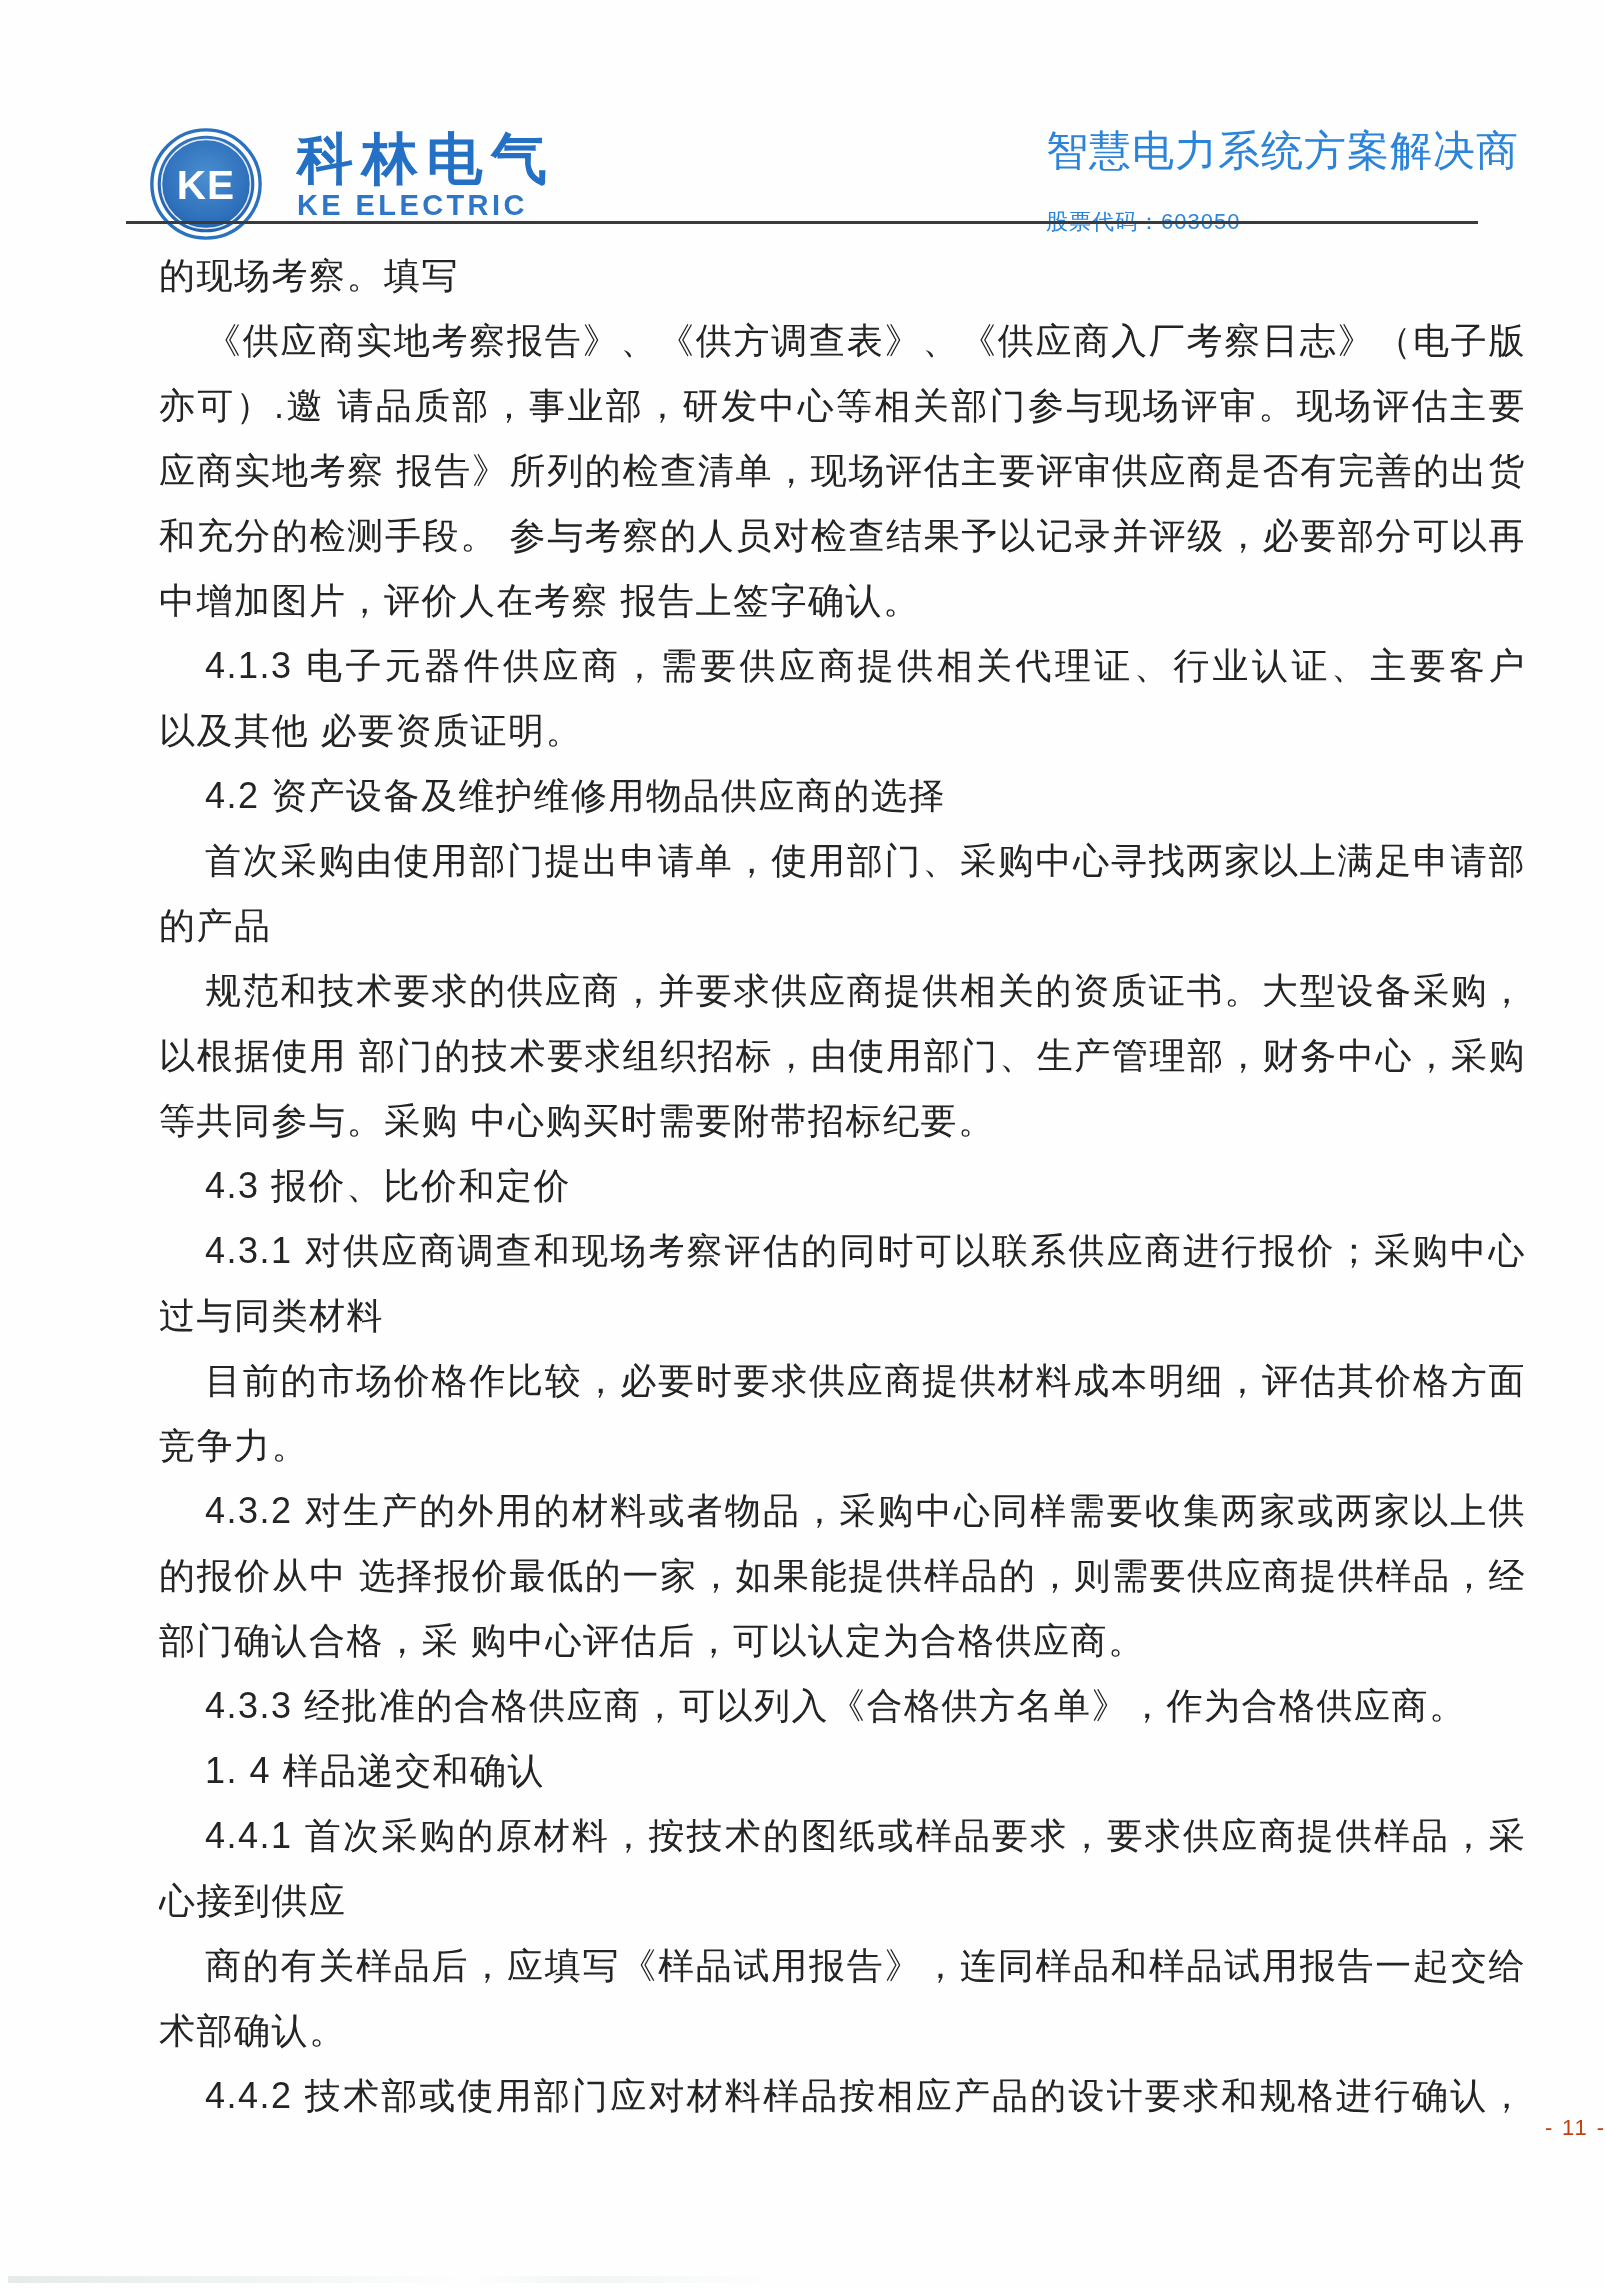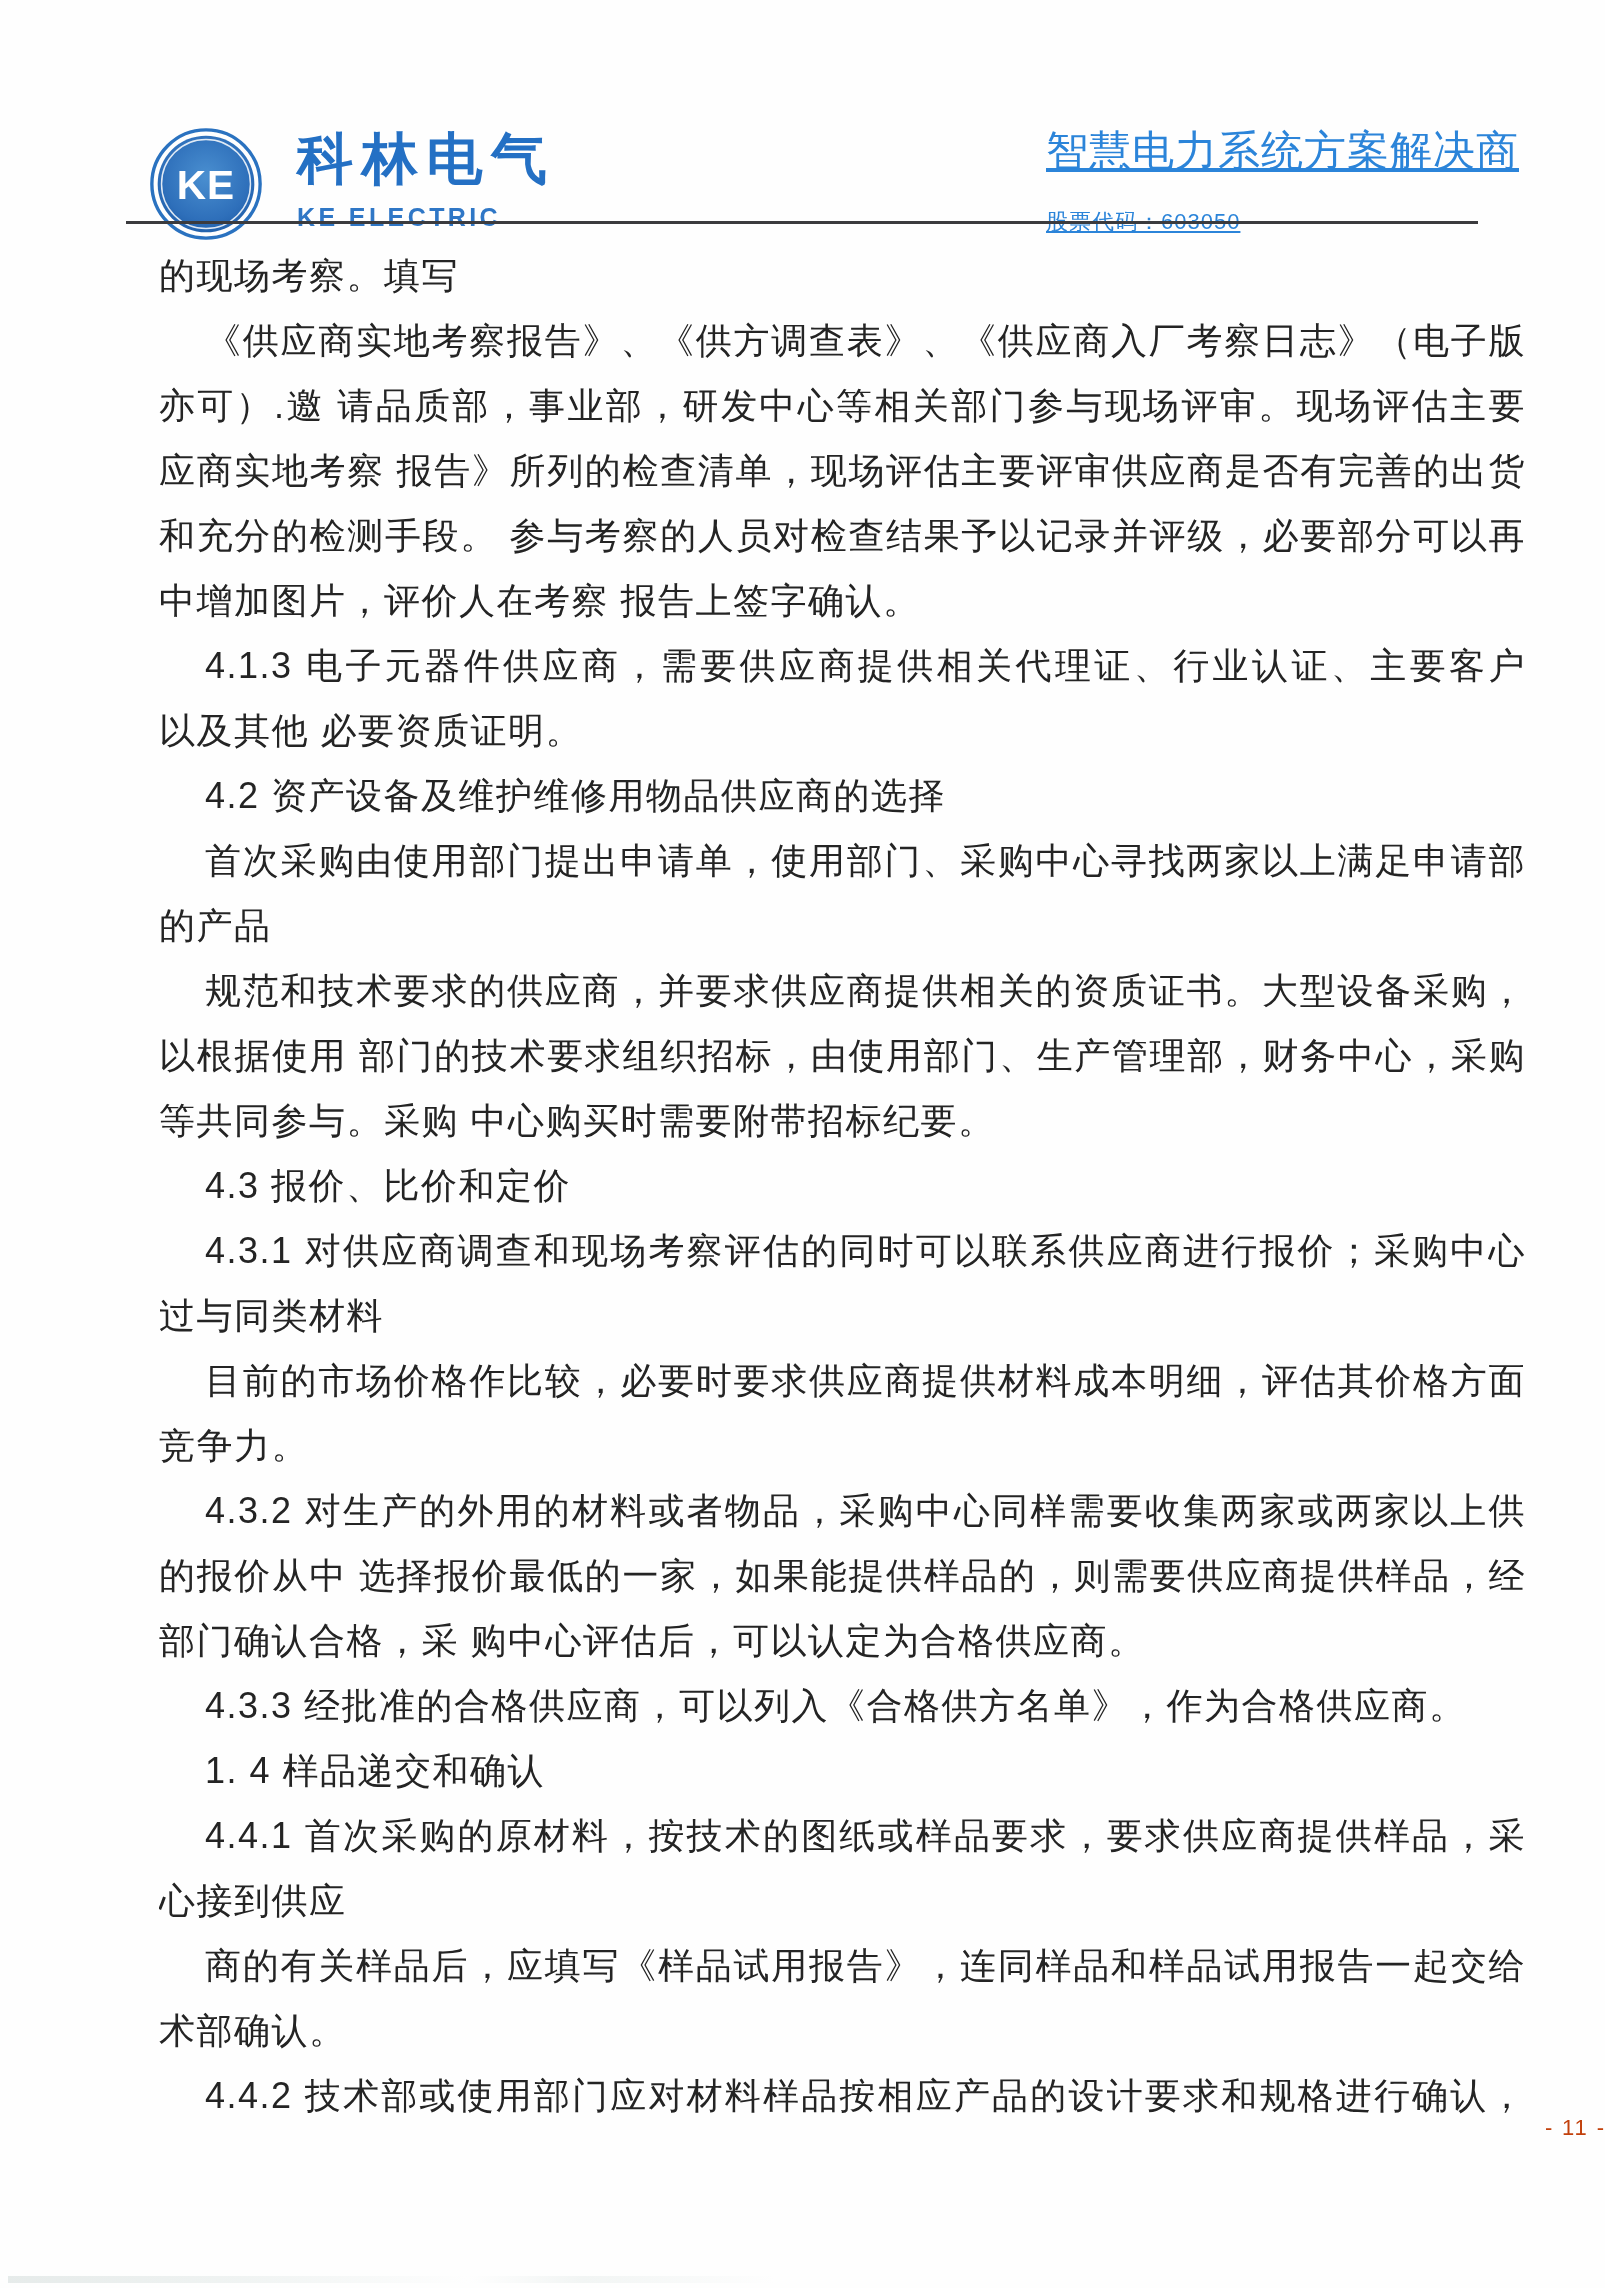--- a/index.html
+++ b/index.html
@@ -7,22 +7,22 @@
     position:relative;
     width:1606px;height:2288px;
     background:#fefefe;
     font-family:"Liberation Sans", sans-serif;
     overflow:hidden;
   }
   
   .logo{position:absolute;left:148px;top:126px;width:116px;height:116px;}
   .brand-block{position:absolute;left:297px;top:130px;color:var(--brand-blue,#2470c4);}
   .brand-cn{font-size:56px;font-weight:bold;letter-spacing:8.7px;line-height:1.05;text-align:right;}
-  .brand-en{font-size:25px;letter-spacing:3.4px;margin-top:14px;font-weight:bold;opacity:.95;}
-  .tagline-block{position:absolute;left:1046px;top:128px;color:var(--tagline-blue,#2b84d9);text-decoration:underline;}
+  .brand-en{font-size:29px;letter-spacing:3.4px;margin-top:0;font-weight:bold;opacity:.95;}
+  .tagline-block{position:absolute;left:1046px;top:128px;color:var(--tagline-blue,#2b84d9);}
   .tagline{font-size:42px;letter-spacing:1px;line-height:1.1;}
   .stock{font-size:22px;margin-top:33px;letter-spacing:1px;}
   .rule{position:absolute;left:126px;top:221px;width:1352px;height:2.9px;background:var(--rule-gray,#3b3b3e);}
   
   .body-text{
     position:absolute;left:119px;top:243px;width:1367px;
     color:var(--text-black,#242424);
     font-size:36px;
     margin-left:40px;
   }

